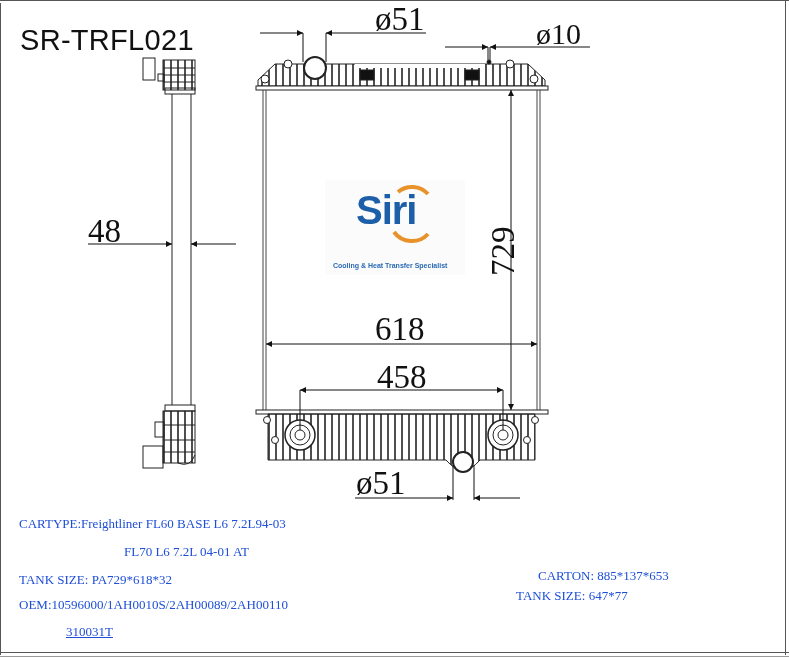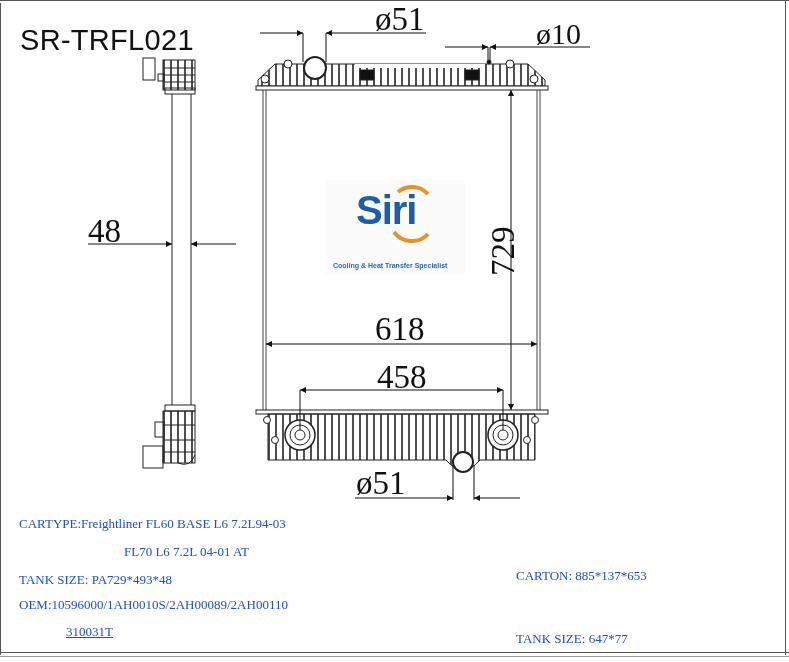--- a/index.html
+++ b/index.html
@@ -153,25 +153,25 @@
   <path d="M6,50 A22,22 0 0 0 40,52" stroke="#e8922a" stroke-width="4" fill="none"></path>
 </svg>
 <div class="logo-word">Siri</div>
 <div class="logo-tag">Cooling &amp; Heat Transfer Specialist</div>
 
 <div class="spec" style="left:19px;top:516px;">
   <span>CARTYPE:</span><span>Freightliner FL60 BASE L6 7.2L94-03</span>
 </div>
 <div class="spec" style="left:124px;top:544px;text-align:right;">FL70 L6 7.2L 04-01 AT</div>
 <div class="spec" style="left:19px;top:572px;">
-  <span>TANK SIZE:</span> <span>PA729*493*48</span>
+  <span>TANK SIZE:</span> <span>PA729*618*32</span>
 </div>
 <div class="spec" style="left:19px;top:597px;">
   <span>OEM:</span><span>10596000/1AH0010S/2AH00089/2AH00110</span>
 </div>
 <div class="spec" style="left:66px;top:624px;text-decoration:underline;">310031T</div>
 
-<div class="spec" style="left:516px;top:568px;">
+<div class="spec" style="left:538px;top:568px;">
   <span>CARTON:</span> <span>885*137*653</span>
 </div>
-<div class="spec" style="left:516px;top:631px;">
+<div class="spec" style="left:516px;top:588px;">
   <span>TANK SIZE:</span> <span>647*77</span>
 </div>
 
 </body></html>

